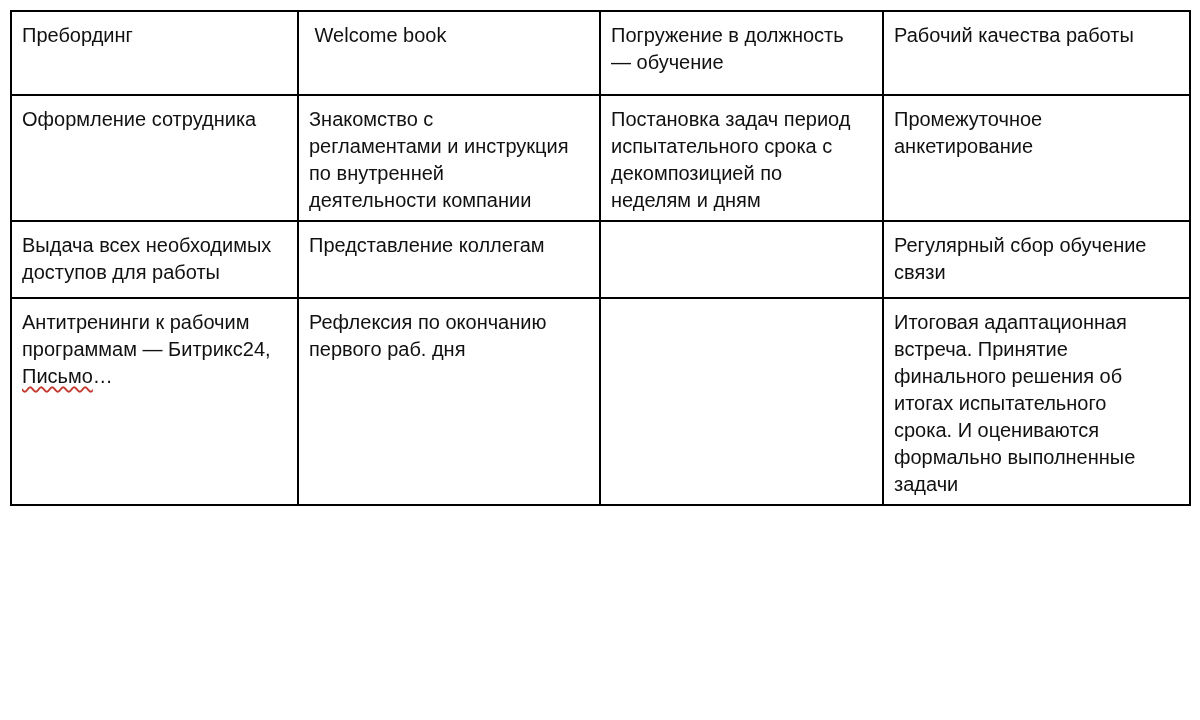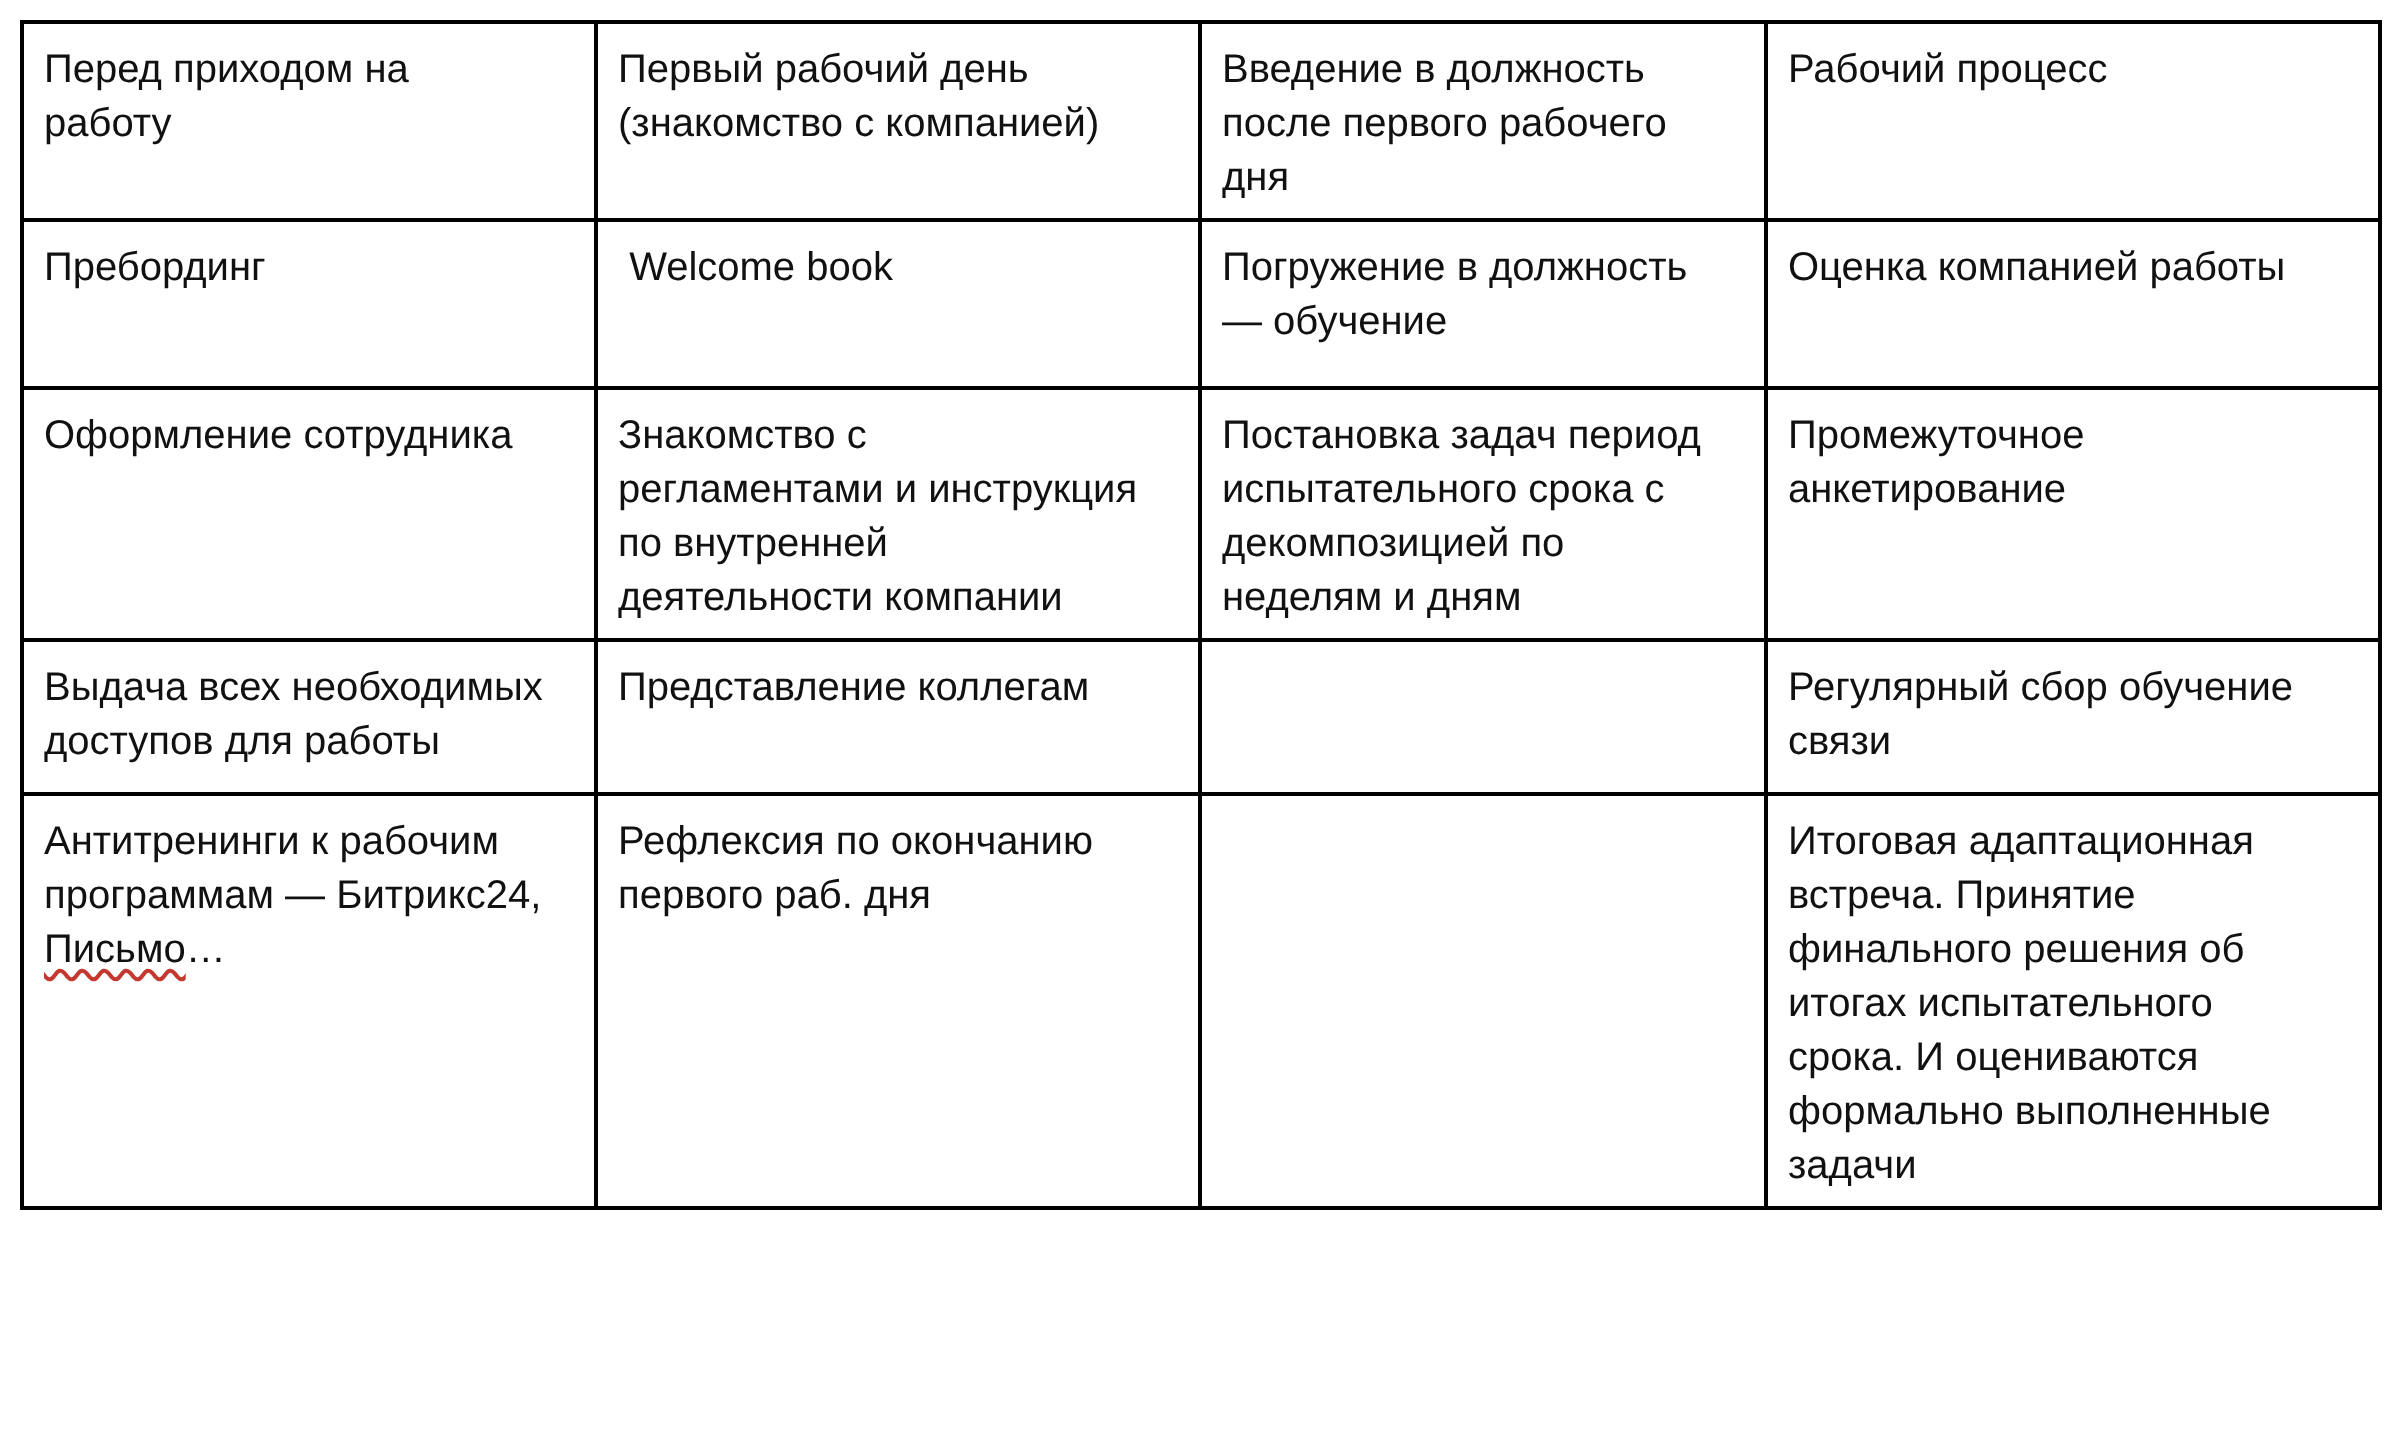--- a/index.html
+++ b/index.html
@@ -59,51 +59,33 @@
 
 <div class="doc">
   <table class="grid">
     <colgroup>
         <col class="c1">
         <col class="c2">
         <col class="c3">
         <col class="c4">
       </colgroup>
     <tbody>
-      <tr class="r1">
-        <td>
-            <span class="t">Перед приходом на
-работу</span>
-          </td>
-        <td>
-            <span class="t">Первый рабочий день
-(знакомство с компанией)</span>
-          </td>
-        <td>
-            <span class="t">Введение в должность
-после первого рабочего
-дня</span>
-          </td>
-        <td>
-            <span class="t">Рабочий процесс</span>
-          </td>
-      </tr>
       <tr class="r2">
         <td>
             <span class="t">Пребординг</span>
           </td>
         <td>
             <span class="t"> Welcome book</span>
           </td>
         <td>
             <span class="t">Погружение в должность
 — обучение</span>
           </td>
         <td>
-            <span class="t">Оценка компанией работы</span>
+            <span class="t">Рабочий качества работы</span>
           </td>
       </tr>
       <tr class="r4">
         <td>
             <span class="t">Оформление сотрудника</span>
           </td>
         <td>
             <span class="t">Знакомство с
 регламентами и инструкция
 по внутренней

